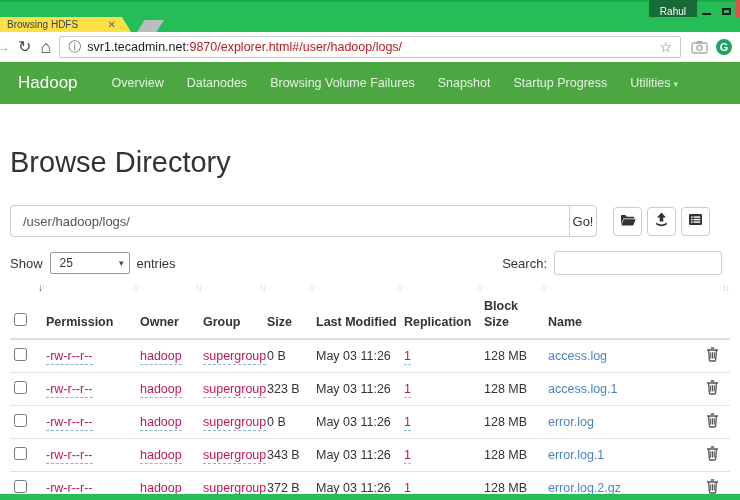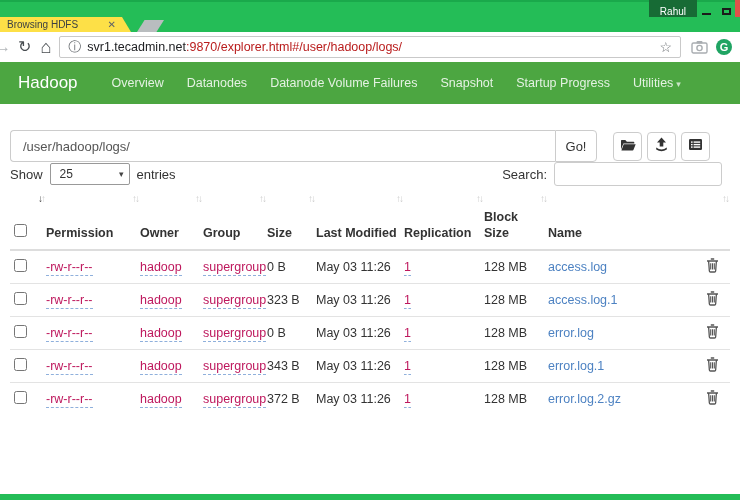--- a/index.html
+++ b/index.html
@@ -61,31 +61,31 @@
   .content { padding:0 10px; }
   h1.page-title { font-size:29px; font-weight:400; color:#333; margin-top:42px; }
 
   .path-row { margin-top:26px; display:flex; align-items:center; }
   .input-group { display:flex; width:587px; }
   .path-input {
     flex:1; height:32px; border:1px solid #ccc; border-right:none; border-radius:4px 0 0 4px;
     padding:12px 12px; font-size:13px; color:#555; outline:none;
   }
   .go-btn {
-    width:42px; height:32px; border:1px solid #ccc; border-radius:0 4px 4px 0;
+    width:28px; height:32px; border:1px solid #ccc; border-radius:0 4px 4px 0;
     background:#fff; font-size:13px; color:#333; cursor:pointer;
     font-family:"Liberation Sans",sans-serif;
   }
   .action-btns { margin-left:auto; margin-right:20px; display:flex; gap:5px; }
   .icon-btn {
     width:29px; height:29px; border:1px solid #ccc; border-radius:4px; background:#fff;
     display:flex; align-items:center; justify-content:center; cursor:pointer;
   }
 
-  .show-row { display:flex; align-items:center; font-size:13px; color:#333; }
+  .show-row { margin-top:14px; display:flex; align-items:center; font-size:13px; color:#333; }
   .page-size {
     width:80px; height:22px; border:1px solid #999; border-radius:2px; background:#fff;
     display:flex; align-items:center; margin:0 7px; padding:0 5px 0 9px; font-size:12px; cursor:pointer;
   }
   .page-size .caret { margin-left:auto; font-size:9px; color:#444; }
   .search-wrap { margin-left:auto; margin-right:8px; display:flex; align-items:center; }
   .search-input { width:168px; height:24px; border:1px solid #ccc; border-radius:3px; margin-left:7px; padding:0 6px; outline:none; }
 
   
   table.file-table { width:100%; border-collapse:collapse; table-layout:fixed; margin-top:6px; font-size:12.5px; color:#333; }
@@ -142,29 +142,30 @@
         <rect x="5.5" y="1" width="6" height="2.4" rx="1" fill="#a9adb1"></rect>
       </svg>
   </span>
   <span class="g-badge">G</span>
 </div>
 
 <div class="hnavbar">
   <span class="brand">Hadoop</span>
   <span class="nav-item">Overview</span>
   <span class="nav-item">Datanodes</span>
-  <span class="nav-item">Datanode Volume Failures</span>
+  <span class="nav-item">Browsing Volume Failures</span>
   <span class="nav-item">Snapshot</span>
   <span class="nav-item">Startup Progress</span>
   <span class="nav-item">
     <span>Utilities</span><span class="nav-caret">▾</span>
   </span>
 </div>
 
 <div class="content">
+  <h1 class="page-title">Browse Directory</h1>
 
   <div class="path-row">
     <div class="input-group">
       <input class="path-input" type="text" value="/user/hadoop/logs/" style="">
       <button class="go-btn">Go!</button>
     </div>
     <div class="action-btns">
       <button class="icon-btn">
         <span>
           <svg width="16" height="14" viewBox="0 0 16 14">

